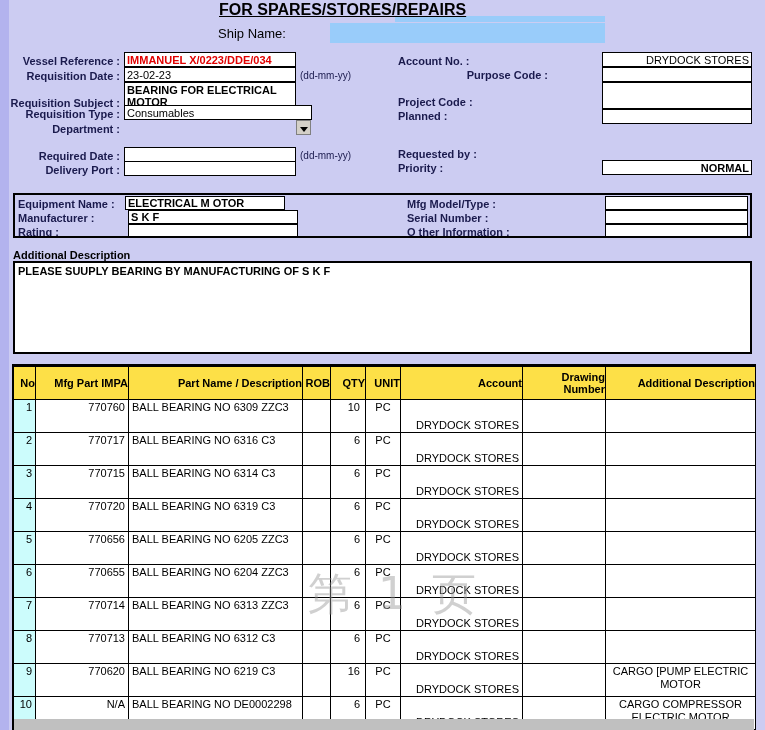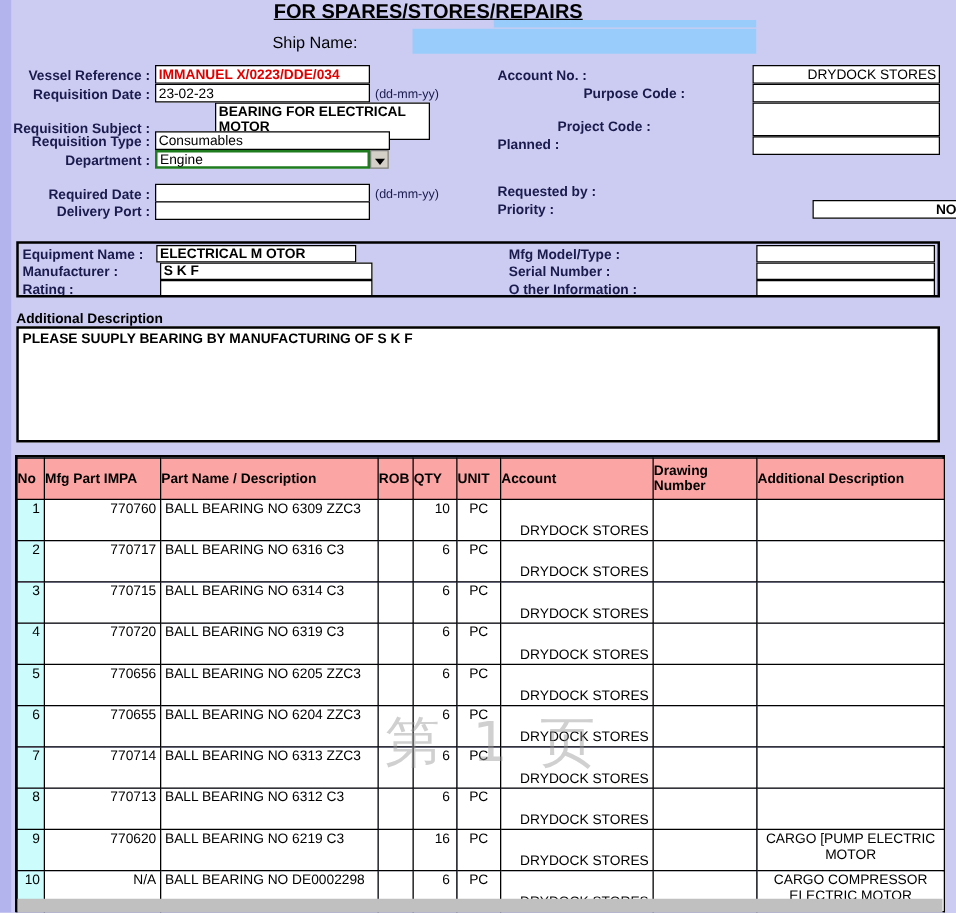--- a/index.html
+++ b/index.html
@@ -30,21 +30,21 @@
   .ship-field{position:absolute;left:330px;top:0px;width:275px;height:20px;background:#99ccfa;}
 
   
   .req-block{position:absolute;left:0;top:50px;width:765px;height:130px;}
   .lbl{position:absolute;font-size:11px;font-weight:bold;color:#1a1a4d;white-space:nowrap;text-align:right;}
   .fld{position:absolute;background:#fff;border:1px solid #000;box-sizing:border-box;
        font-size:11px;padding:1px 2px;overflow:hidden;white-space:nowrap;}
   .fld.tall{white-space:normal;line-height:12px;}
   .hint{position:absolute;font-size:10px;color:#1a1a4d;white-space:nowrap;}
   .red{color:#e00000;font-weight:bold;}
-  .bold{font-weight:bold;margin-left:48px;}
+  .bold{font-weight:bold;}
   .rightal{text-align:right;}
 
   .combo{position:absolute;border:2px solid #1e7b1e;background:#fff;box-sizing:border-box;height:15px;}
   .combo .val{position:absolute;left:2px;top:0px;font-size:11px;}
   .combo-btn{position:absolute;width:15px;height:15px;border:1px solid #808080;
              background:#d4d0c8;box-sizing:border-box;}
   .combo-btn:after{content:"";position:absolute;left:3px;top:6px;
      border-left:4px solid transparent;border-right:4px solid transparent;border-top:5px solid #000;}
 
   
@@ -56,22 +56,22 @@
 
   
   .adesc-lbl{position:absolute;left:13px;top:249px;font-size:11px;font-weight:bold;color:#000;}
   .adesc-box{position:absolute;left:13px;top:261px;width:739px;height:93px;
              border:2px solid #000;background:#fff;box-sizing:border-box;}
   .adesc-text{position:absolute;left:3px;top:2px;font-size:11px;font-weight:bold;white-space:nowrap;}
 
   
   .tbl{position:absolute;left:13px;top:366px;width:742px;border-collapse:collapse;table-layout:fixed;}
   .tbl th{
-    background:#fca5a5;border:1px solid #000;font-size:11px;font-weight:bold;
-    text-align:left;vertical-align:middle;padding:1px 0;height:30px;color:#000;
+    background:#fde047;border:1px solid #000;font-size:11px;font-weight:bold;
+    text-align:right;vertical-align:middle;padding:1px 0;height:30px;color:#000;
   }
   .tbl td{
     background:#fff;border:1px solid #000;font-size:11px;padding:1px 3px;
     height:30px;vertical-align:top;overflow:hidden;color:#000;
   }
   .tbl td.no{background:#ccfcfc;text-align:right;padding-right:3px;vertical-align:top;}
   .tbl td.ctr{text-align:center;}
   .tbl td.rt{text-align:right;}
   .tbl td.acct{text-align:right;vertical-align:bottom;padding-bottom:1px;}
   .tbl td.adesc{text-align:center;vertical-align:top;line-height:13px;}
@@ -117,41 +117,38 @@
     <div class="fld" style="left:124px;top:17px;width:172px;height:15px;line-height:13px;">23-02-23</div>
     <div class="hint" style="left:300px;top:20px;">(dd-mm-yy)</div>
 
     <div class="lbl" style="left:0px;top:47px;width:120px;">Requisition Subject :</div>
     <div class="fld tall bold" style="left:124px;top:32px;width:172px;height:30px;">BEARING FOR ELECTRICAL MOTOR</div>
 
     <div class="lbl" style="left:0px;top:58px;width:120px;">Requisition Type  :</div>
     <div class="fld" style="left:124px;top:55px;width:188px;height:15px;line-height:13px;">Consumables</div>
 
     <div class="lbl" style="left:0px;top:73px;width:120px;">Department  :</div>
-    <div class="combo" style="left:124px;top:70px;width:172px;">
-      <div class="val">Engine</div>
-    </div>
     <div class="combo-btn" style="left:296px;top:70px;"></div>
 
     <div class="lbl" style="left:0px;top:100px;width:120px;">Required Date :</div>
     <div class="fld" style="left:124px;top:97px;width:172px;height:15px;line-height:13px;"></div>
     <div class="hint" style="left:300px;top:100px;">(dd-mm-yy)</div>
 
     <div class="lbl" style="left:0px;top:114px;width:120px;">Delivery Port :</div>
     <div class="fld" style="left:124px;top:111px;width:172px;height:15px;line-height:13px;"></div>
 
     <div class="lbl" style="left:398px;top:5px;width:150px;text-align:left;">Account No.  :</div>
     <div class="fld rightal" style="left:602px;top:2px;width:150px;height:15px;line-height:13px;">DRYDOCK STORES</div>
 
     <div class="lbl" style="left:398px;top:19px;width:150px;text-align:right;">Purpose Code  :</div>
     <div class="fld rightal" style="left:602px;top:17px;width:150px;height:15px;line-height:13px;"></div>
 
     <div class="fld rightal" style="left:602px;top:32px;width:150px;height:27px;"></div>
 
-    <div class="lbl" style="left:398px;top:46px;width:150px;text-align:left;margin-left:48px;">Project Code  :</div>
+    <div class="lbl" style="left:398px;top:46px;width:150px;text-align:left;">Project Code  :</div>
     <div class="lbl" style="left:398px;top:60px;width:150px;text-align:left;">Planned :</div>
     <div class="fld rightal" style="left:602px;top:59px;width:150px;height:15px;line-height:13px;"></div>
 
     <div class="lbl" style="left:398px;top:98px;width:150px;text-align:left;">Requested by :</div>
 
     <div class="lbl" style="left:398px;top:112px;width:150px;text-align:left;">Priority :</div>
     <div class="fld rightal bold" style="left:602px;top:110px;width:150px;height:15px;line-height:13px;">NORMAL</div>
   </div>
 
   <div class="equip">

